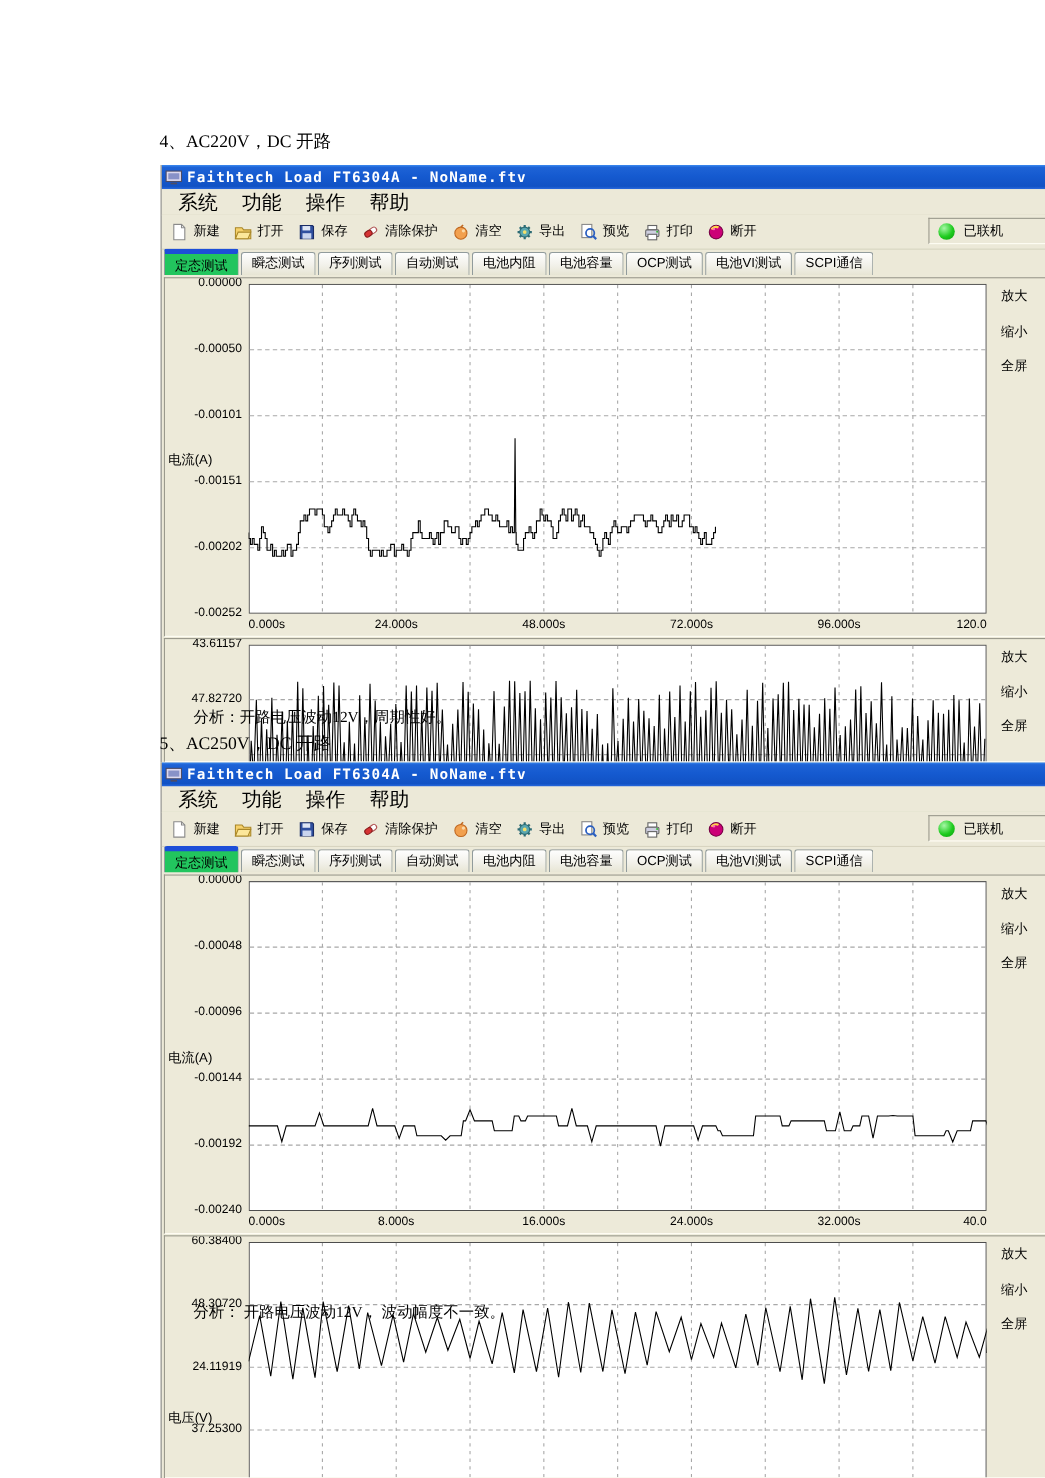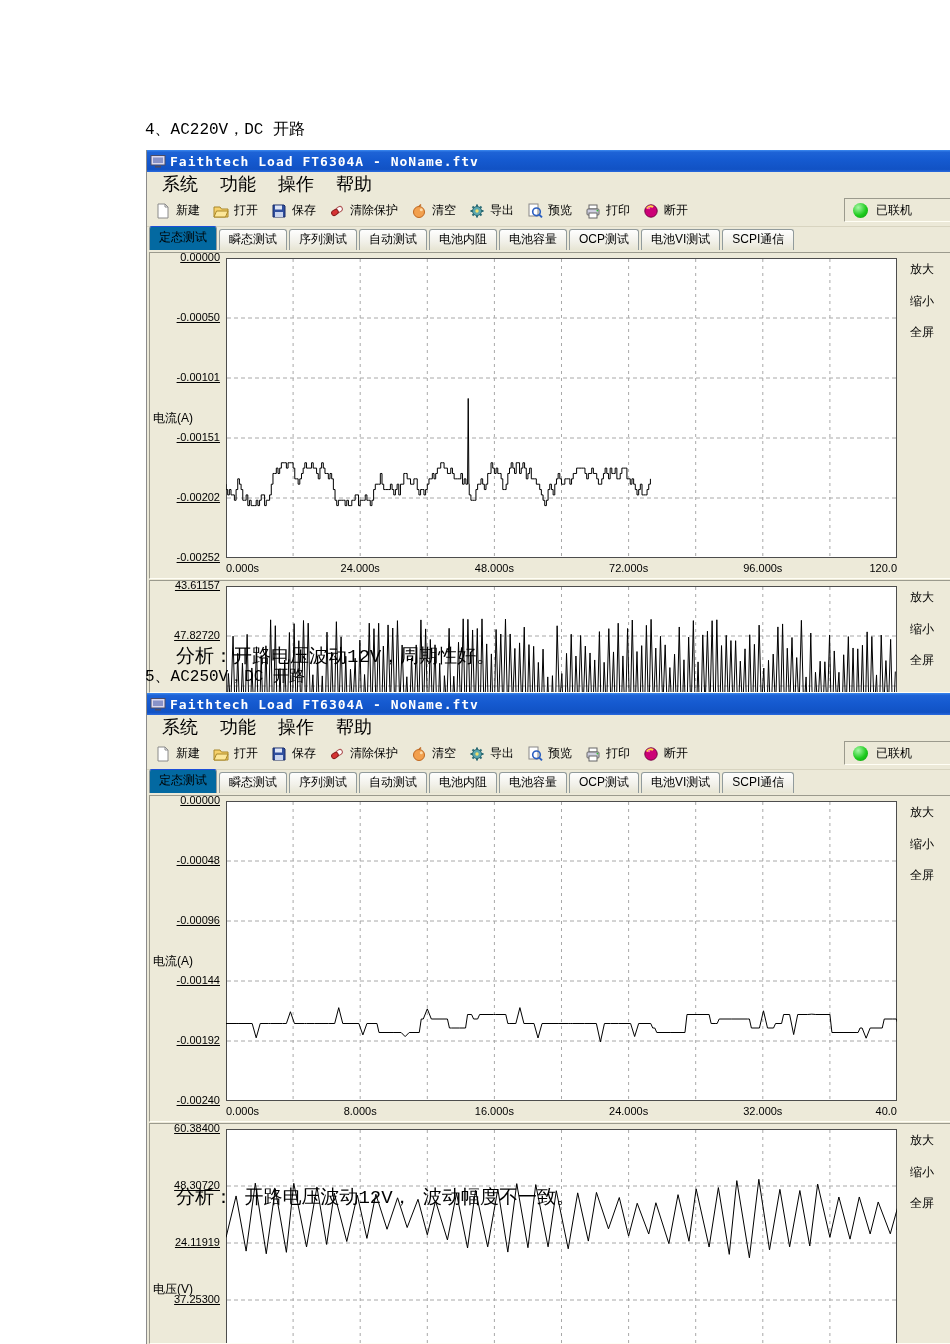--- a/index.html
+++ b/index.html
@@ -1,20 +1,20 @@
 <!DOCTYPE html>
 <html><head>
 <meta charset="utf-8">
 <style>
   html,body{margin:0;padding:0;background:#fff;}
   body{width:950px;height:1344px;position:relative;overflow:hidden;
        font-family:"Liberation Sans","DejaVu Sans",sans-serif;color:#000;}
-  .doc-text{position:absolute;font-family:Liberation Mono, monospace;white-space:nowrap;}
+  .doc-text{position:absolute;font-family:Liberation Serif, serif;white-space:nowrap;}
   .doc-heading{font-size:16px;}
-  .doc-analysis{font-size:19px;}
+  .doc-analysis{font-size:14px;}
   #heading1{left:145px;top:119px;z-index:0;}
   #analysis1{left:176px;top:643px;z-index:5;}
   #heading2{left:145px;top:666px;z-index:5;}
   #analysis2{left:176px;top:1184px;z-index:20;}
 
   .app-window{position:absolute;left:146px;width:816px;background:#ECE9D8;overflow:hidden;
               border-left:1px solid #8b8b8b;box-sizing:border-box;}
   #win1{top:150px;height:543px;z-index:1;}
   #win2{top:693px;height:651px;z-index:10;}
 
@@ -36,28 +36,28 @@
   .status{position:absolute;left:697px;top:3px;width:116px;height:24px;box-sizing:border-box;
     border:1px solid;border-color:#9b9a8d #fffef5 #fffef5 #9b9a8d;
     display:flex;align-items:center;gap:8px;padding-left:8px;font-size:12px;background:#ECE9D8;}
   .ball{width:15px;height:15px;border-radius:50%;
     background:radial-gradient(circle at 35% 30%,#a6f7a6,#1ecb1e 55%,#0a9a0a);}
 
   .tabbar{position:absolute;left:2px;right:0;top:76px;height:24px;display:flex;align-items:flex-end;}
   .tab{box-sizing:border-box;height:21px;line-height:18px;padding:0 9px;font-size:12px;white-space:nowrap;
     background:linear-gradient(#fefefe,#f2f1ea 55%,#e7e5d4);
     border:1px solid #919b9c;border-bottom:none;border-radius:3px 3px 0 0;margin-right:2px;}
-  .tab.active{height:24px;line-height:21px;background:#0369a1;border-top:1px solid #1d4ed8;}
+  .tab.active{height:24px;line-height:21px;background:#22c55e;border-top:5px solid #1d4ed8;}
 
   .chart-panel{position:absolute;left:2px;right:0;background:#EDEAD9;overflow:hidden;
     border:1px solid;border-color:#9b9a8d #fffef5 #fffef5 #9b9a8d;box-sizing:border-box;}
   .chart-upper{top:102px;height:327px;}
   .chart-lower{top:430px;bottom:0;}
   .plot-wrap{position:absolute;left:76px;top:5px;}
-  .ytick{position:absolute;left:0;width:70px;text-align:right;font-size:11px;white-space:nowrap;text-decoration:underline;}
+  .ytick{position:absolute;left:0;width:70px;text-align:right;font-size:11px;white-space:nowrap;}
   .xtick{position:absolute;font-size:11px;white-space:nowrap;text-align:right;}
   .ylabel{position:absolute;left:3px;font-size:12px;white-space:nowrap;}
   .zoombtn{position:absolute;left:760px;font-size:12px;white-space:nowrap;cursor:default;}
 </style>
 </head>
 <body>
 
 <div class="doc-text doc-heading" id="heading1">4、AC220V，DC 开路</div>
 
 <div class="app-window" id="win1">

